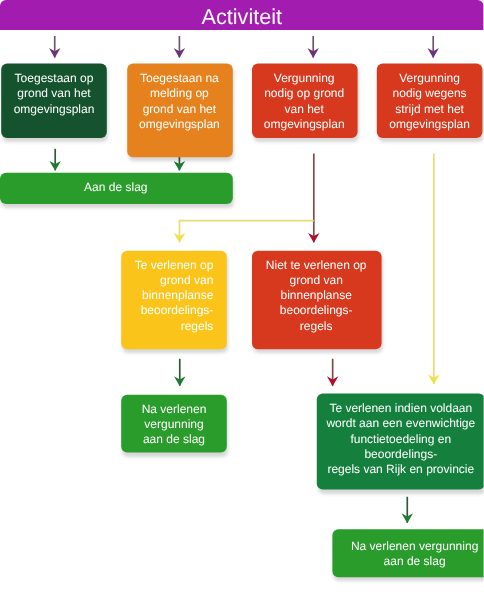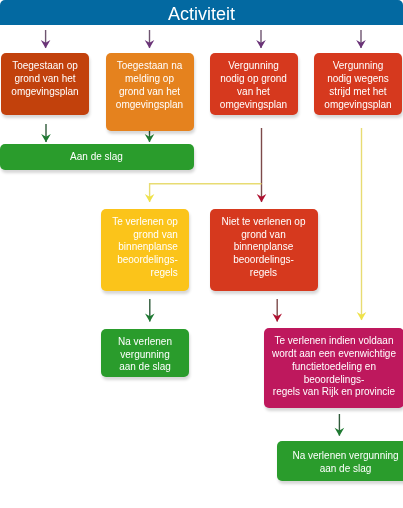--- a/index.html
+++ b/index.html
@@ -30,21 +30,21 @@
   }
   .node .lbl{display:block;white-space:pre-line;}
 
   svg.links{position:absolute;left:0;top:0;width:403px;height:508px;pointer-events:none;}
 </style>
 </head>
 <body>
 
 <div id="stage">
 
-  <div class="titlebar" style="background: #0369a1;">
+  <div class="titlebar" style="background: #a21caf;">
     <span class="t">Activiteit</span>
   </div>
 
   <svg class="links" viewBox="0 0 403 508" xmlns="http://www.w3.org/2000/svg">
     <g>
       <line x1="45.6" y1="30" x2="45.6" y2="47.9" stroke="#6e5470" stroke-width="1.4"></line>
       <path d="M40.8,40.1 L45.6,48.3 L50.4,40.1 L45.6,42.7 Z" fill="#6b3478"></path>
     </g>
     <g>
       <line x1="149.5" y1="30" x2="149.5" y2="47.9" stroke="#6e5470" stroke-width="1.4"></line>
@@ -85,21 +85,21 @@
     <g>
       <line x1="277.2" y1="299" x2="277.2" y2="321.4" stroke="#7d4a4a" stroke-width="1.4"></line>
       <path d="M272.4,313.6 L277.2,321.8 L282.0,313.6 L277.2,316.2 Z" fill="#b01030"></path>
     </g>
     <g>
       <line x1="339.4" y1="414" x2="339.4" y2="435.6" stroke="#2f5a3a" stroke-width="1.4"></line>
       <path d="M334.6,427.8 L339.4,436.0 L344.2,427.8 L339.4,430.4 Z" fill="#1f7a32"></path>
     </g>
   </svg>
 
-  <div class="node" style="left:1px;top:53px;width:88px;height:62px;background:#c2410c;">
+  <div class="node" style="left:1px;top:53px;width:88px;height:62px;background:#14532d;">
     <span class="lbl">Toegestaan op
 grond van het
 omgevingsplan</span>
   </div>
   <div class="node" style="left:105.5px;top:53px;width:88px;height:78px;background:#e5821e;">
     <span class="lbl">Toegestaan na
 melding op
 grond van het
 omgevingsplan</span>
   </div>
@@ -133,21 +133,21 @@
 binnenplanse
 beoordelings-
 regels</span>
   </div>
 
   <div class="node" style="left:101px;top:328.5px;width:88px;height:48px;background:#2a9c2c;">
     <span class="lbl">Na verlenen
 vergunning
 aan de slag</span>
   </div>
-  <div class="node" style="left:264px;top:328px;width:140px;height:80px;background:#be185d;justify-content:center;">
+  <div class="node" style="left:264px;top:328px;width:140px;height:80px;background:#15803d;justify-content:center;">
     <span class="lbl">Te verlenen indien voldaan
 wordt aan een evenwichtige
 functietoedeling en
 beoordelings-
 regels van Rijk en provincie</span>
   </div>
 
   <div class="node" style="left:277px;top:441px;width:137px;height:40px;background:#2a9c2c;padding-top:9px;">
     <span class="lbl">Na verlenen vergunning
 aan de slag</span>

